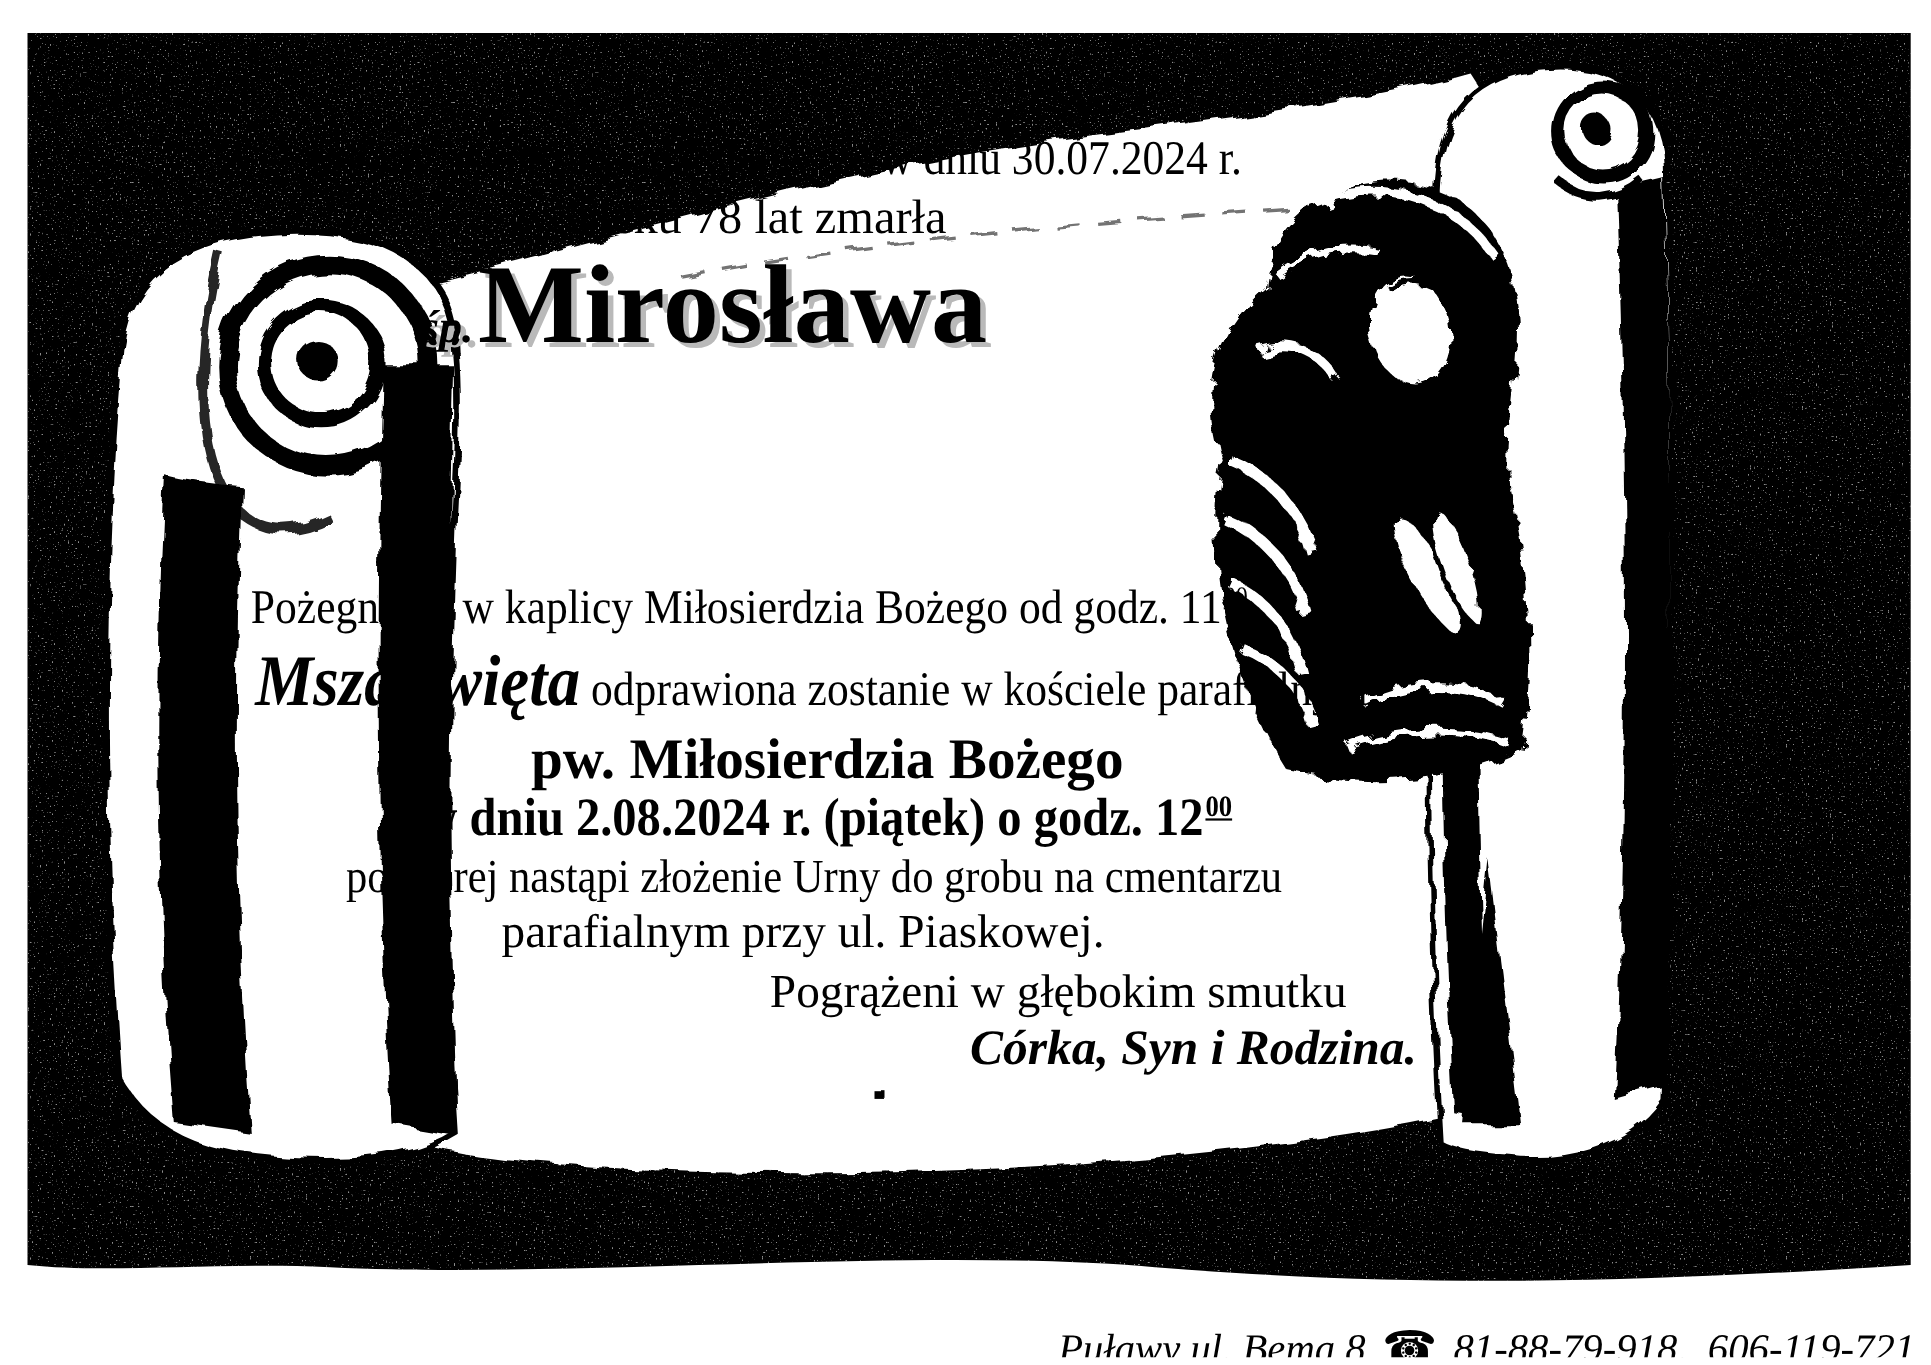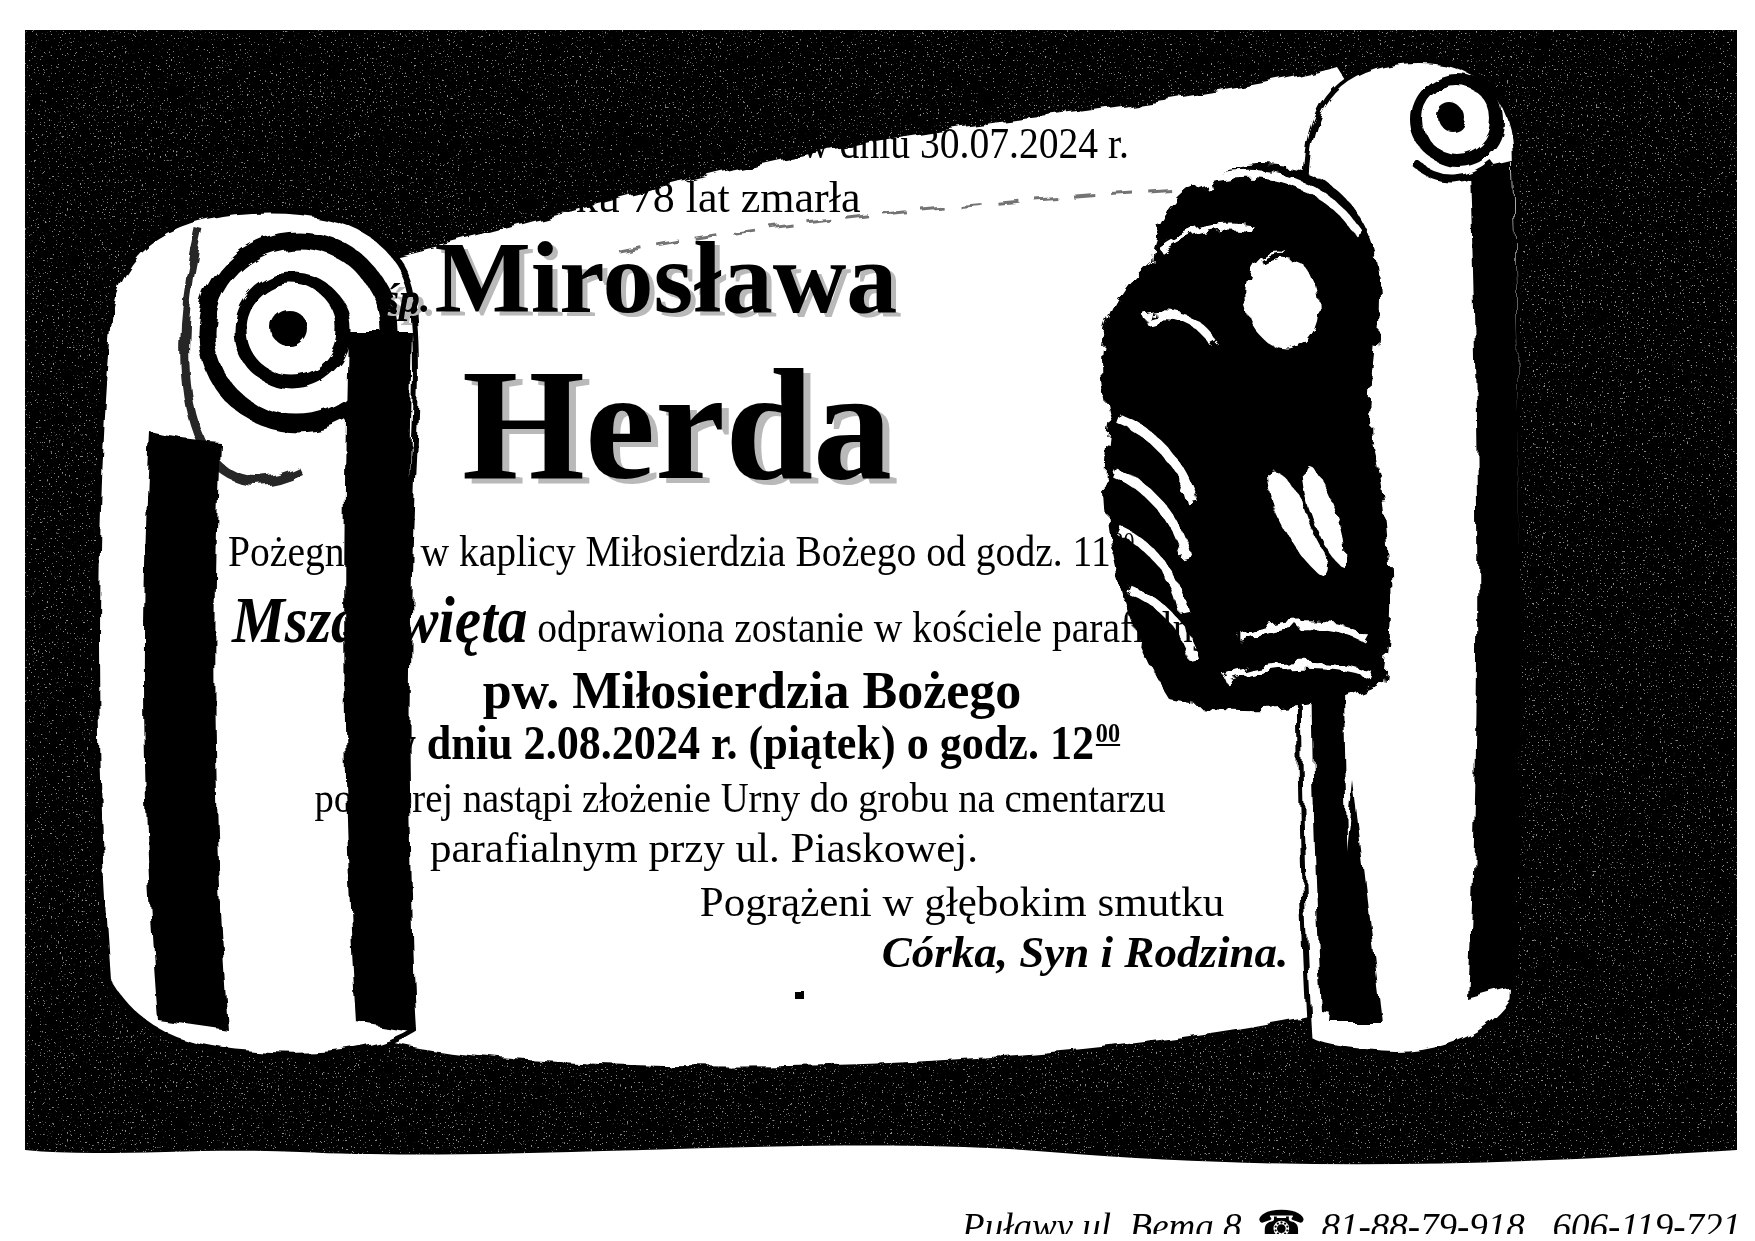--- a/index.html
+++ b/index.html
@@ -164,39 +164,38 @@
 
     <div class="line center cond t-regular" style="left:665px;top:120px;">Z głębokim żalem zawiadamiamy, że w dniu 30.07.2024 r.</div>
 
     <div class="line center t-regular" style="left:665px;top:174px;">w wieku 78 lat zmarła</div>
 
     <div class="line center" style="left:640px;top:222px;">
       <span class="sp-honorific shadowed">śp.</span>
       <span class="first-name shadowed">Mirosława</span>
     </div>
 
-    <div class="line center surname big-shadow" style="left:677px;top:338px;">Herda</div>
 
     <div class="line leftal cond t-regular" style="left:228px;top:528px;">
       <span>Pożegnanie w kaplicy Miłosierdzia Bożego od godz. 11</span><span class="sup">30</span>
     </div>
 
     <div class="line leftal cond t-regular" style="left:232px;top:584px;">
       <span class="mass-lead">Msza święta</span><span> odprawiona zostanie w kościele parafialnym</span>
     </div>
 
     <div class="line center parish" style="left:752px;top:662px;">pw. Miłosierdzia Bożego</div>
 
     <div class="line center cond datetime" style="left:752px;top:716px;">
       <span>w dniu 2.08.2024 r. (piątek) o godz. 12</span><span class="sup">00</span>
     </div>
 
     <div class="line center cond t-small" style="left:740px;top:774px;">po której nastąpi złożenie Urny do grobu na cmentarzu</div>
 
-    <div class="line center t-small" style="left:704px;top:824px;">parafialnym przy ul. Piaskowej.</div>
+    <div class="line center t-small" style="left:730px;top:824px;">parafialnym przy ul. Piaskowej.</div>
 
     <div class="line center t-small" style="left:962px;top:878px;">Pogrążeni w głębokim smutku</div>
 
     <div class="line center mourners" style="left:1085px;top:928px;">Córka, Syn i Rodzina.</div>
   </div>
 
   <div class="footer">
     <svg width="300" height="66" viewBox="0 0 300 66">
       <path d="M22 33 Q22 7 86 7 L214 7 Q278 7 278 33 Q278 59 214 59 L86 59 Q22 59 22 33 Z" fill="none" stroke="#000" stroke-width="11"></path>
       <path d="M22 33 L10 33" stroke="#000" stroke-width="8"></path>

